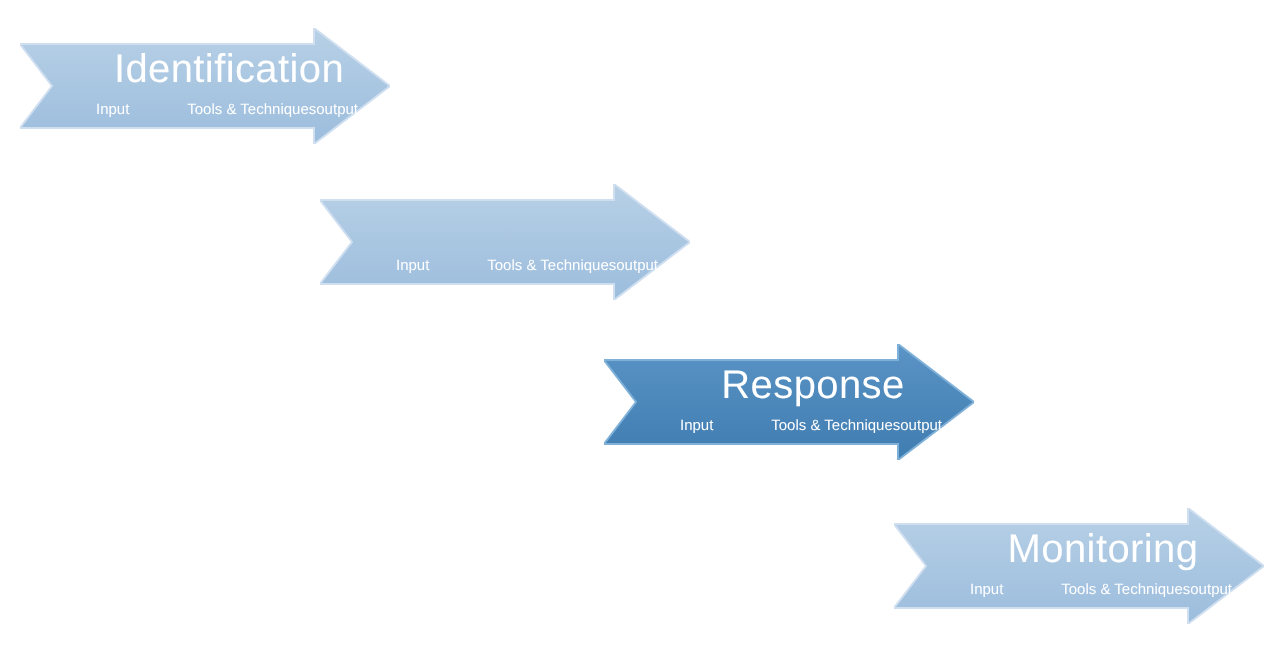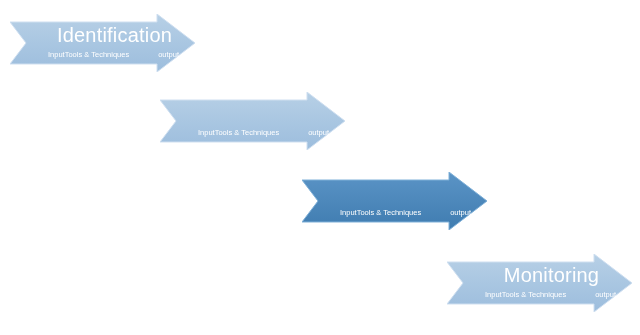--- a/index.html
+++ b/index.html
@@ -61,21 +61,21 @@
     line-height: 1;
     white-space: nowrap;
   }
 
   .sub-input {
     flex: 0 0 auto;
     text-align: left;
   }
   .sub-tools {
     flex: 1 1 auto;
-    text-align: left;
+    text-align: right;
   }
   .sub-output {
     flex: 0 0 auto;
     text-align: left;
   }
 </style>
 </head>
 <body>
 
 <div id="canvas" style="background: rgb(255, 255, 255);">
@@ -120,21 +120,21 @@
       <svg width="185" height="58" viewBox="0 0 185 58">
         <defs>
           <linearGradient id="grad-response" x1="0" y1="0" x2="0" y2="1">
             <stop offset="0%" stop-color="#5b94c6"></stop>
             <stop offset="100%" stop-color="#3f7cb0"></stop>
           </linearGradient>
         </defs>
         <polygon points="0,8 147,8 147,0 185,29 147,58 147,50 0,50 16,29" fill="url(#grad-response)" stroke="#7fb0d8" stroke-width="1" stroke-linejoin="miter"></polygon>
       </svg>
       <div class="arrow-labels">
-        <div class="arrow-title" style="top: 11px; margin-top: 44px;">Response</div>
+        <div class="arrow-title" style="top: 11px;">Response</div>
         <div class="sublabels" style="top: 37px; padding-left: 26px; padding-right: 28px; box-sizing: border-box;">
           <span class="sub-input">Input</span>
           <span class="sub-tools">Tools &amp; Techniques</span>
           <span class="sub-output">output</span>
         </div>
       </div>
     </div>
     <div class="arrow" style="left: 447px; top: 254px; width: 185px; height: 58px;">
       <svg width="185" height="58" viewBox="0 0 185 58">
         <defs>

